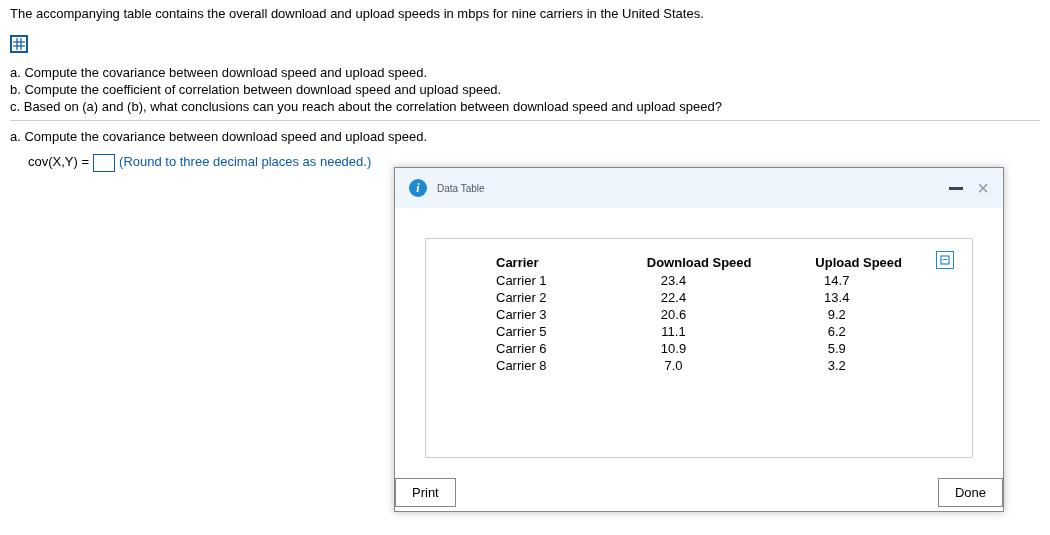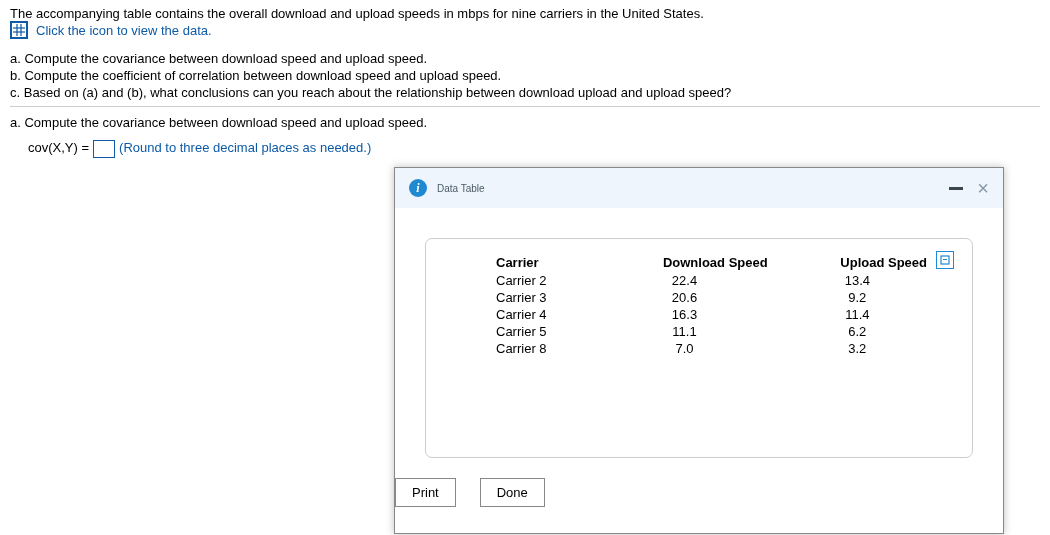--- a/index.html
+++ b/index.html
@@ -1,69 +1,68 @@
 <!DOCTYPE html>
 <html><head>
 <meta charset="utf-8">
 <style>
 * { box-sizing: border-box; margin: 0; padding: 0; }
 body { font-family: Arial, Helvetica, sans-serif; font-size: 13px; color: #000; background: #fff; padding: 6px 10px; width: 1050px; }
-.intro { margin-bottom: 0; }
+.intro { margin-bottom: 14px; }
 .icon-row { display: flex; align-items: center; gap: 8px; margin-bottom: 12px; }
 .table-icon { width: 18px; height: 18px; border: 2px solid #0d5aa7; display: inline-flex; align-items: center; justify-content: center; }
 .table-icon svg { display: block; }
 .link-text { color: #0d5aa7; cursor: pointer; }
 .q-list { margin-bottom: 6px; }
 .q-list div { margin-bottom: 2px; }
 hr.divider { border: none; border-top: 1px solid #ccc; margin: 4px 0 8px 0; }
 .subhead { margin-bottom: 10px; }
 .answer-row { display: flex; gap: 4px; margin-left: 18px; }
 .answer-row input { width: 22px; height: 18px; border: 1px solid #0d5aa7; font-size: 12px; text-align: center; }
 .hint { color: #0d5aa7; }
 .modal { position: absolute; left: 394px; top: 167px; width: 610px; background: #fff; border: 1px solid #888; box-shadow: 0 0 8px rgba(0,0,0,.25); }
 .modal-header { background: #eef5fc; display: flex; align-items: center; padding: 10px 14px; gap: 10px; }
 .info-icon { width: 18px; height: 18px; border-radius: 50%; background: #1f89d1; color: #fff; font-weight: bold; font-style: italic; font-family: Georgia, serif; display: inline-flex; align-items: center; justify-content: center; font-size: 12px; }
 .modal-title { color: #4a5a66; font-size: 10px; }
 .modal-ctrls { margin-left: auto; display: flex; gap: 14px; align-items: center; }
 .minimize { width: 14px; height: 3px; background: #3a4650; display: inline-block; }
 .close { font-size: 20px; color: #8a98a6; font-weight: 300; line-height: 1; cursor: pointer; }
 .modal-body { padding: 30px 30px 20px 30px; }
-.tbl-wrap { border: 1px solid #ccc; border-radius: 7px; padding: 14px 35px 14px 60px; position: relative; min-height: 220px; }
+.tbl-wrap { border: 1px solid #ccc; border-radius: 1px; padding: 14px 60px 14px 60px; position: relative; min-height: 220px; }
 .tbl { width: 100%; border-collapse: collapse; font-size: 13px; }
 .tbl th { font-weight: bold; text-align: right; padding: 2px 10px; }
 .tbl td { text-align: center; padding: 1px 10px; }
 .tbl td:first-child, .tbl th:first-child { text-align: left; }
 .copy-icon { position: absolute; top: 12px; right: 18px; width: 18px; height: 18px; border: 1.5px solid #1f89d1; display: inline-flex; align-items: center; justify-content: center; cursor: pointer; }
 .copy-icon svg { display: block; }
-.modal-footer { display: flex; justify-content: flex-start; gap: 24px; padding: 0 0 26px 0; }
+.modal-footer { display: flex; justify-content: space-between; gap: 24px; padding: 0 0 4px 0; }
 .btn { background: #fff; border: 1px solid #888; padding: 6px 16px; font-size: 13px; cursor: pointer; }
 </style>
 </head>
 <body>
 
 <div class="intro">The accompanying table contains the overall download and upload speeds in mbps for nine carriers in the United States.</div>
 
 <div class="icon-row">
   <span class="table-icon">
     <svg width="12" height="12" viewBox="0 0 12 12">
         <g stroke="#0d5aa7" stroke-width="1.2" fill="none">
           <line x1="0" y1="4" x2="12" y2="4"></line>
           <line x1="0" y1="8" x2="12" y2="8"></line>
           <line x1="4" y1="0" x2="4" y2="12"></line>
           <line x1="8" y1="0" x2="8" y2="12"></line>
         </g>
       </svg>
   </span>
-  <span class="link-text">Click the icon to view the data.</span>
 </div>
 
 <div class="q-list">
   <div>a. Compute the covariance between download speed and upload speed.</div>
   <div>b. Compute the coefficient of correlation between download speed and upload speed.</div>
-  <div>c. Based on (a) and (b), what conclusions can you reach about the relationship between download upload and upload speed?</div>
+  <div>c. Based on (a) and (b), what conclusions can you reach about the correlation between download speed and upload speed?</div>
 </div>
 
 <hr class="divider">
 
 <div class="subhead">a. Compute the covariance between download speed and upload speed.</div>
 
 <div class="answer-row">
   <span>cov(X,Y) =</span>
   <input type="text" style="">
   <span class="hint">(Round to three decimal places as needed.)</span>
@@ -89,38 +88,43 @@
       <table class="tbl">
         <thead>
           <tr>
             <th>Carrier</th>
             <th>Download Speed</th>
             <th>Upload Speed</th>
           </tr>
         </thead>
         <tbody id="tbl-body">
             <tr>
+              <td>Carrier 1</td>
+              <td>23.4</td>
+              <td>14.7</td>
+            </tr>
+            <tr>
               <td>Carrier 2</td>
               <td>22.4</td>
               <td>13.4</td>
             </tr>
             <tr>
               <td>Carrier 3</td>
               <td>20.6</td>
               <td>9.2</td>
             </tr>
             <tr>
-              <td>Carrier 4</td>
-              <td>16.3</td>
-              <td>11.4</td>
-            </tr>
-            <tr>
               <td>Carrier 5</td>
               <td>11.1</td>
               <td>6.2</td>
+            </tr>
+            <tr>
+              <td>Carrier 6</td>
+              <td>10.9</td>
+              <td>5.9</td>
             </tr>
             <tr>
               <td>Carrier 8</td>
               <td>7.0</td>
               <td>3.2</td>
             </tr>
           </tbody>
       </table>
     </div>
   </div>

